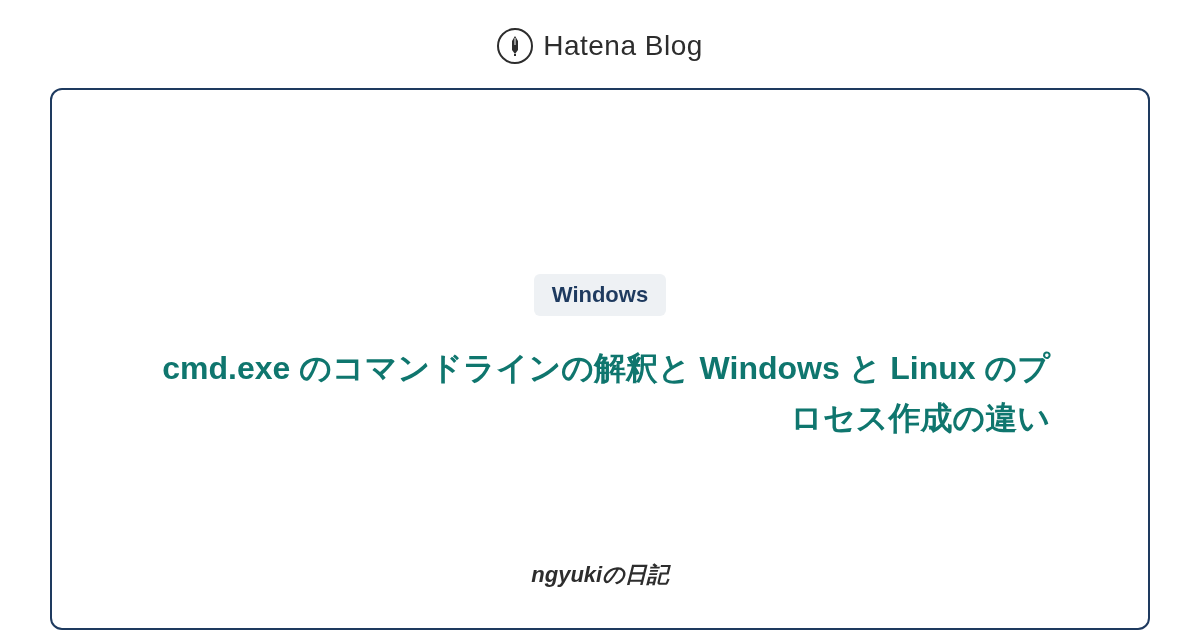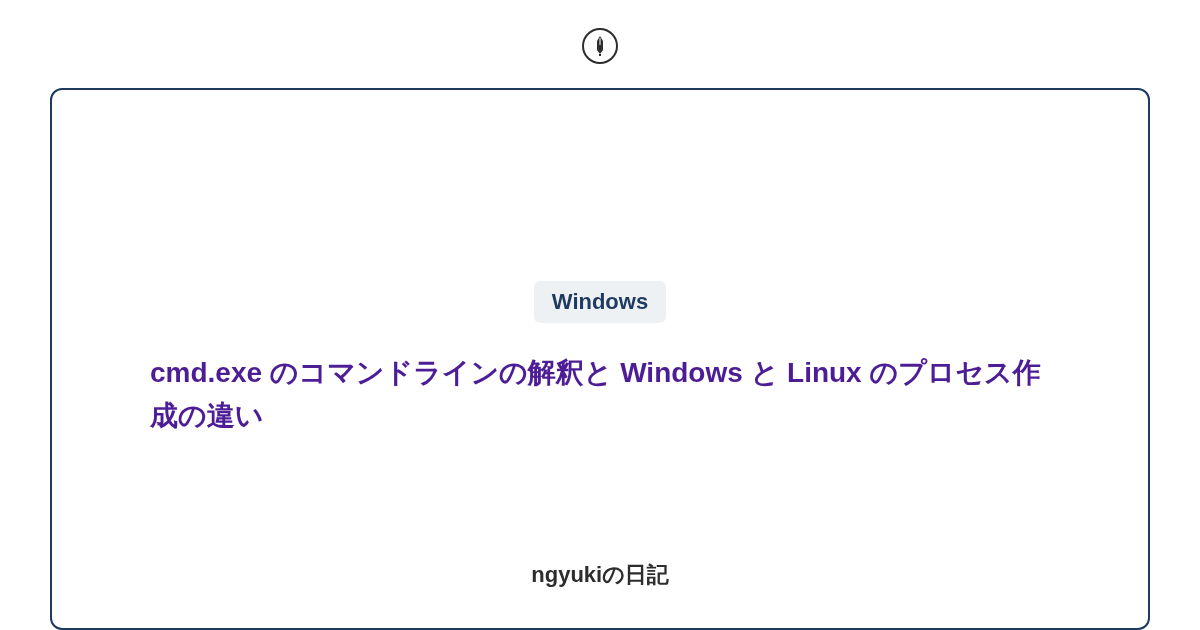--- a/index.html
+++ b/index.html
@@ -61,46 +61,48 @@
     }
     .tag {
       background: #eef1f4;
       color: #1e3a5f;
       font-size: 22px;
       font-weight: 700;
       padding: 8px 18px;
       border-radius: 6px;
     }
     .title {
-      color: #4c1d95;
-      font-size: 28px;
+      color: #0f766e;
+      font-size: 32px;
       font-weight: 700;
-      text-align: left;
+      text-align: right;
       line-height: 1.55;
       max-width: 900px;
     }
     .author {
       position: absolute;
       bottom: 38px;
       color: #2d2d2d;
       font-size: 22px;
       font-weight: 600;
+      font-style: italic;
     }
   </style>
 </head>
 <body>
 
 <div class="header">
   <span class="logo-circle">
     <svg class="pen-icon" viewBox="0 0 14 22" fill="none">
       <path d="M7 1 L10 6 L10 15 L7 19 L4 15 L4 6 Z" fill="#2d2d2d"></path>
       <rect x="6" y="19" width="2" height="2" fill="#2d2d2d"></rect>
       <path d="M7 3 L7 10" stroke="#ffffff" stroke-width="1"></path>
     </svg>
   </span>
+  <span class="brand-text">Hatena Blog</span>
 </div>
 
 <div class="card">
   <div class="tags">
     <span class="tag">Windows</span>
   </div>
   <h1 class="title">cmd.exe のコマンドラインの解釈と Windows と Linux のプロセス作成の違い</h1>
   <div class="author">ngyukiの日記</div>
 </div>
 

